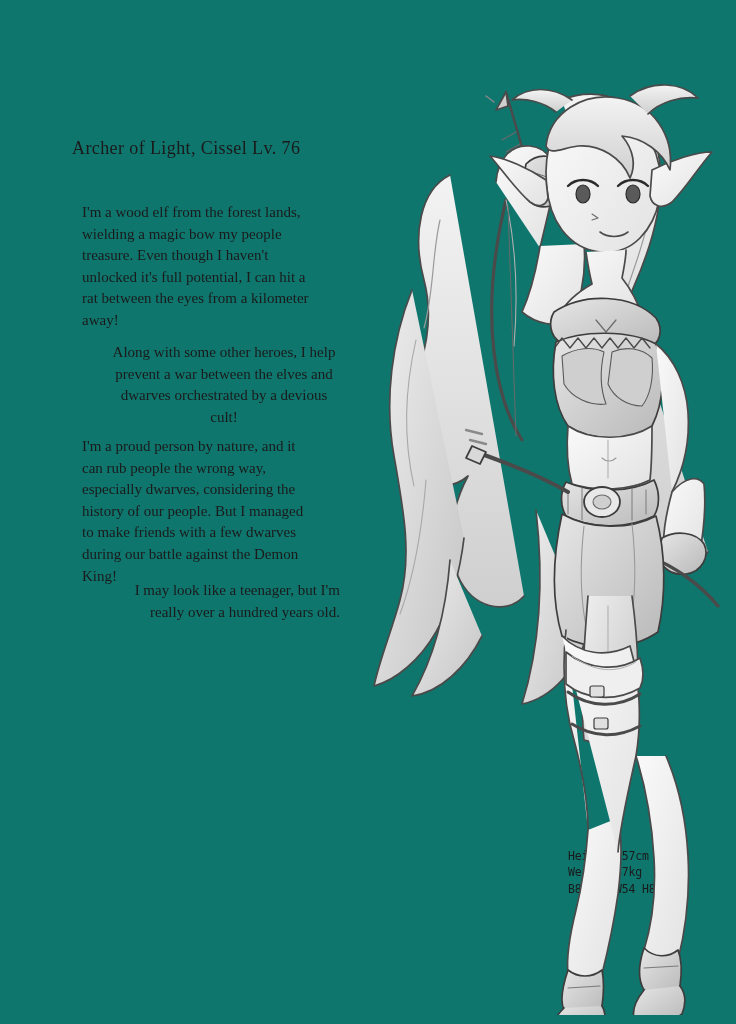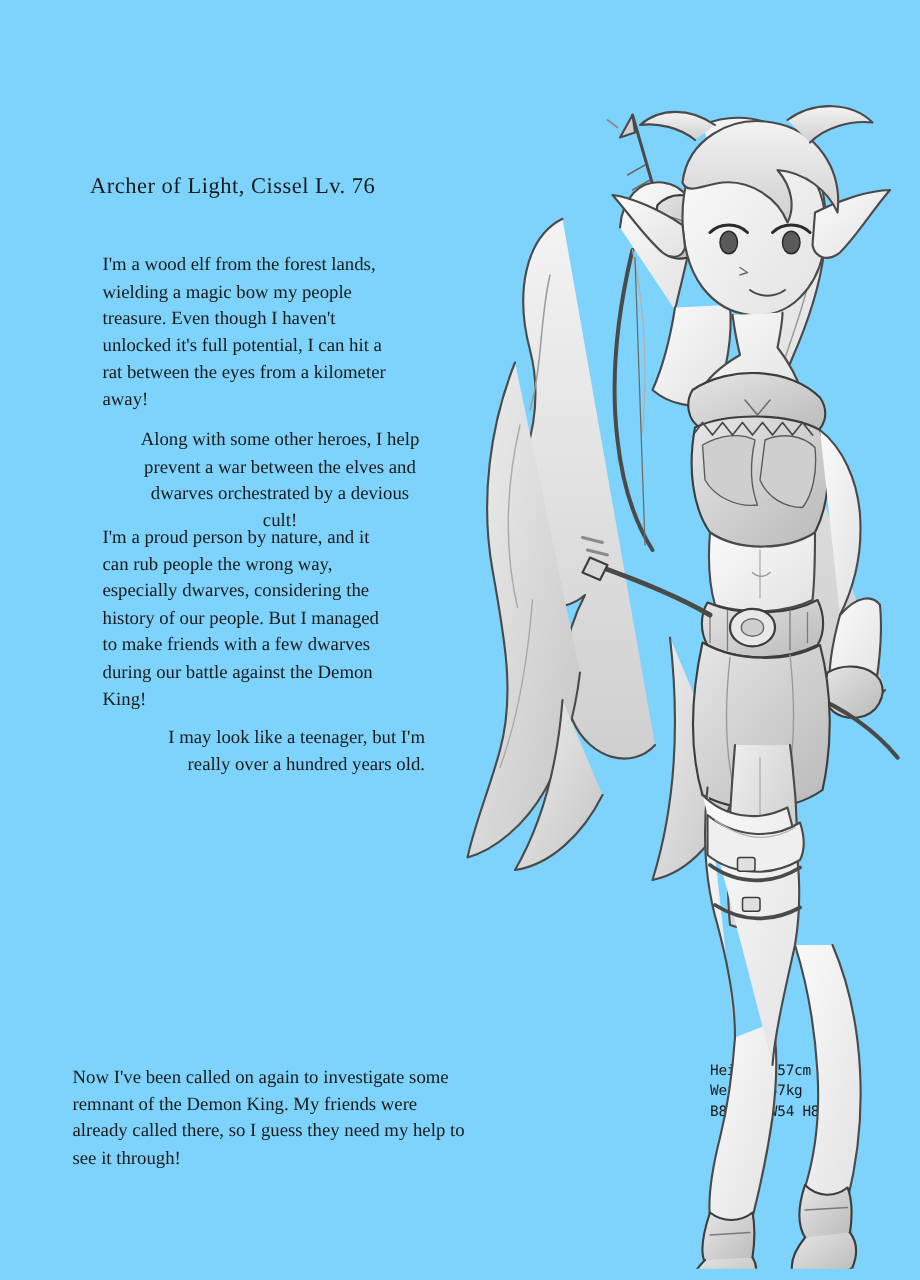--- a/index.html
+++ b/index.html
@@ -4,21 +4,21 @@
 <style>
   html, body {
     margin: 0;
     padding: 0;
     background: #ffffff;
   }
   .page {
     position: relative;
     width: 736px;
     height: 1024px;
-    background: #7dd3fc;
+    background: #0f766e;
     overflow: hidden;
     font-family: "Liberation Serif", serif;
     color: #1a1a1a;
   }
 
   
   .title {
     position: absolute;
     left: 72px;
     top: 138px;
@@ -27,21 +27,21 @@
     white-space: nowrap;
   }
   .para {
     position: absolute;
     font-size: 15px;
     line-height: 1.44;
     white-space: pre-line;
   }
   #p1 { left: 82px;  top: 202px;  width: 235px; }
   #p2 { left: 110px; top: 342px;  width: 228px; text-align: center; }
-  #p3 { left: 82px;  top: 420px;  width: 232px; }
+  #p3 { left: 82px;  top: 436px;  width: 232px; }
   #p4 { left: 110px; top: 580px;  width: 230px; text-align: right; }
   #p5 { left: 58px;  top: 852px;  width: 318px; }
 
   .stats {
     position: absolute;
     left: 568px;
     top: 848px;
     font-family: "DejaVu Sans Mono", monospace;
     font-size: 11.5px;
     line-height: 1.42;
@@ -63,21 +63,20 @@
 <body>
 
 <div class="page">
 
   <div class="title">Archer of Light, Cissel  Lv. 76</div>
 
   <div class="para" id="p1">I'm a wood elf from the forest lands, wielding a magic bow my people treasure.  Even though I haven't unlocked it's full potential, I can hit a rat between the eyes from a kilometer away!</div>
   <div class="para" id="p2">Along with some other heroes, I help prevent a war between the elves and dwarves orchestrated by a devious cult!</div>
   <div class="para" id="p3">I'm a proud person by nature, and it can rub people the wrong way, especially dwarves, considering the history of our people.  But I managed to make friends with a few dwarves during our battle against the Demon King!</div>
   <div class="para" id="p4">I may look like a teenager, but I'm really over a hundred years old.</div>
-  <div class="para" id="p5">Now I've been called on again to investigate some remnant of the Demon King.  My friends were already called there, so I guess they need my help to see it through!</div>
 
   <div class="stats">Height:157cm
 Weight:47kg
 B89(D) W54 H83</div>
 
   <div class="art">
     <svg viewBox="0 0 420 975" xmlns="http://www.w3.org/2000/svg">
       <defs>
         <linearGradient id="hairShade" x1="0" y1="0" x2="0" y2="1">
           <stop offset="0%" stop-color="#f3f3f3"></stop>

